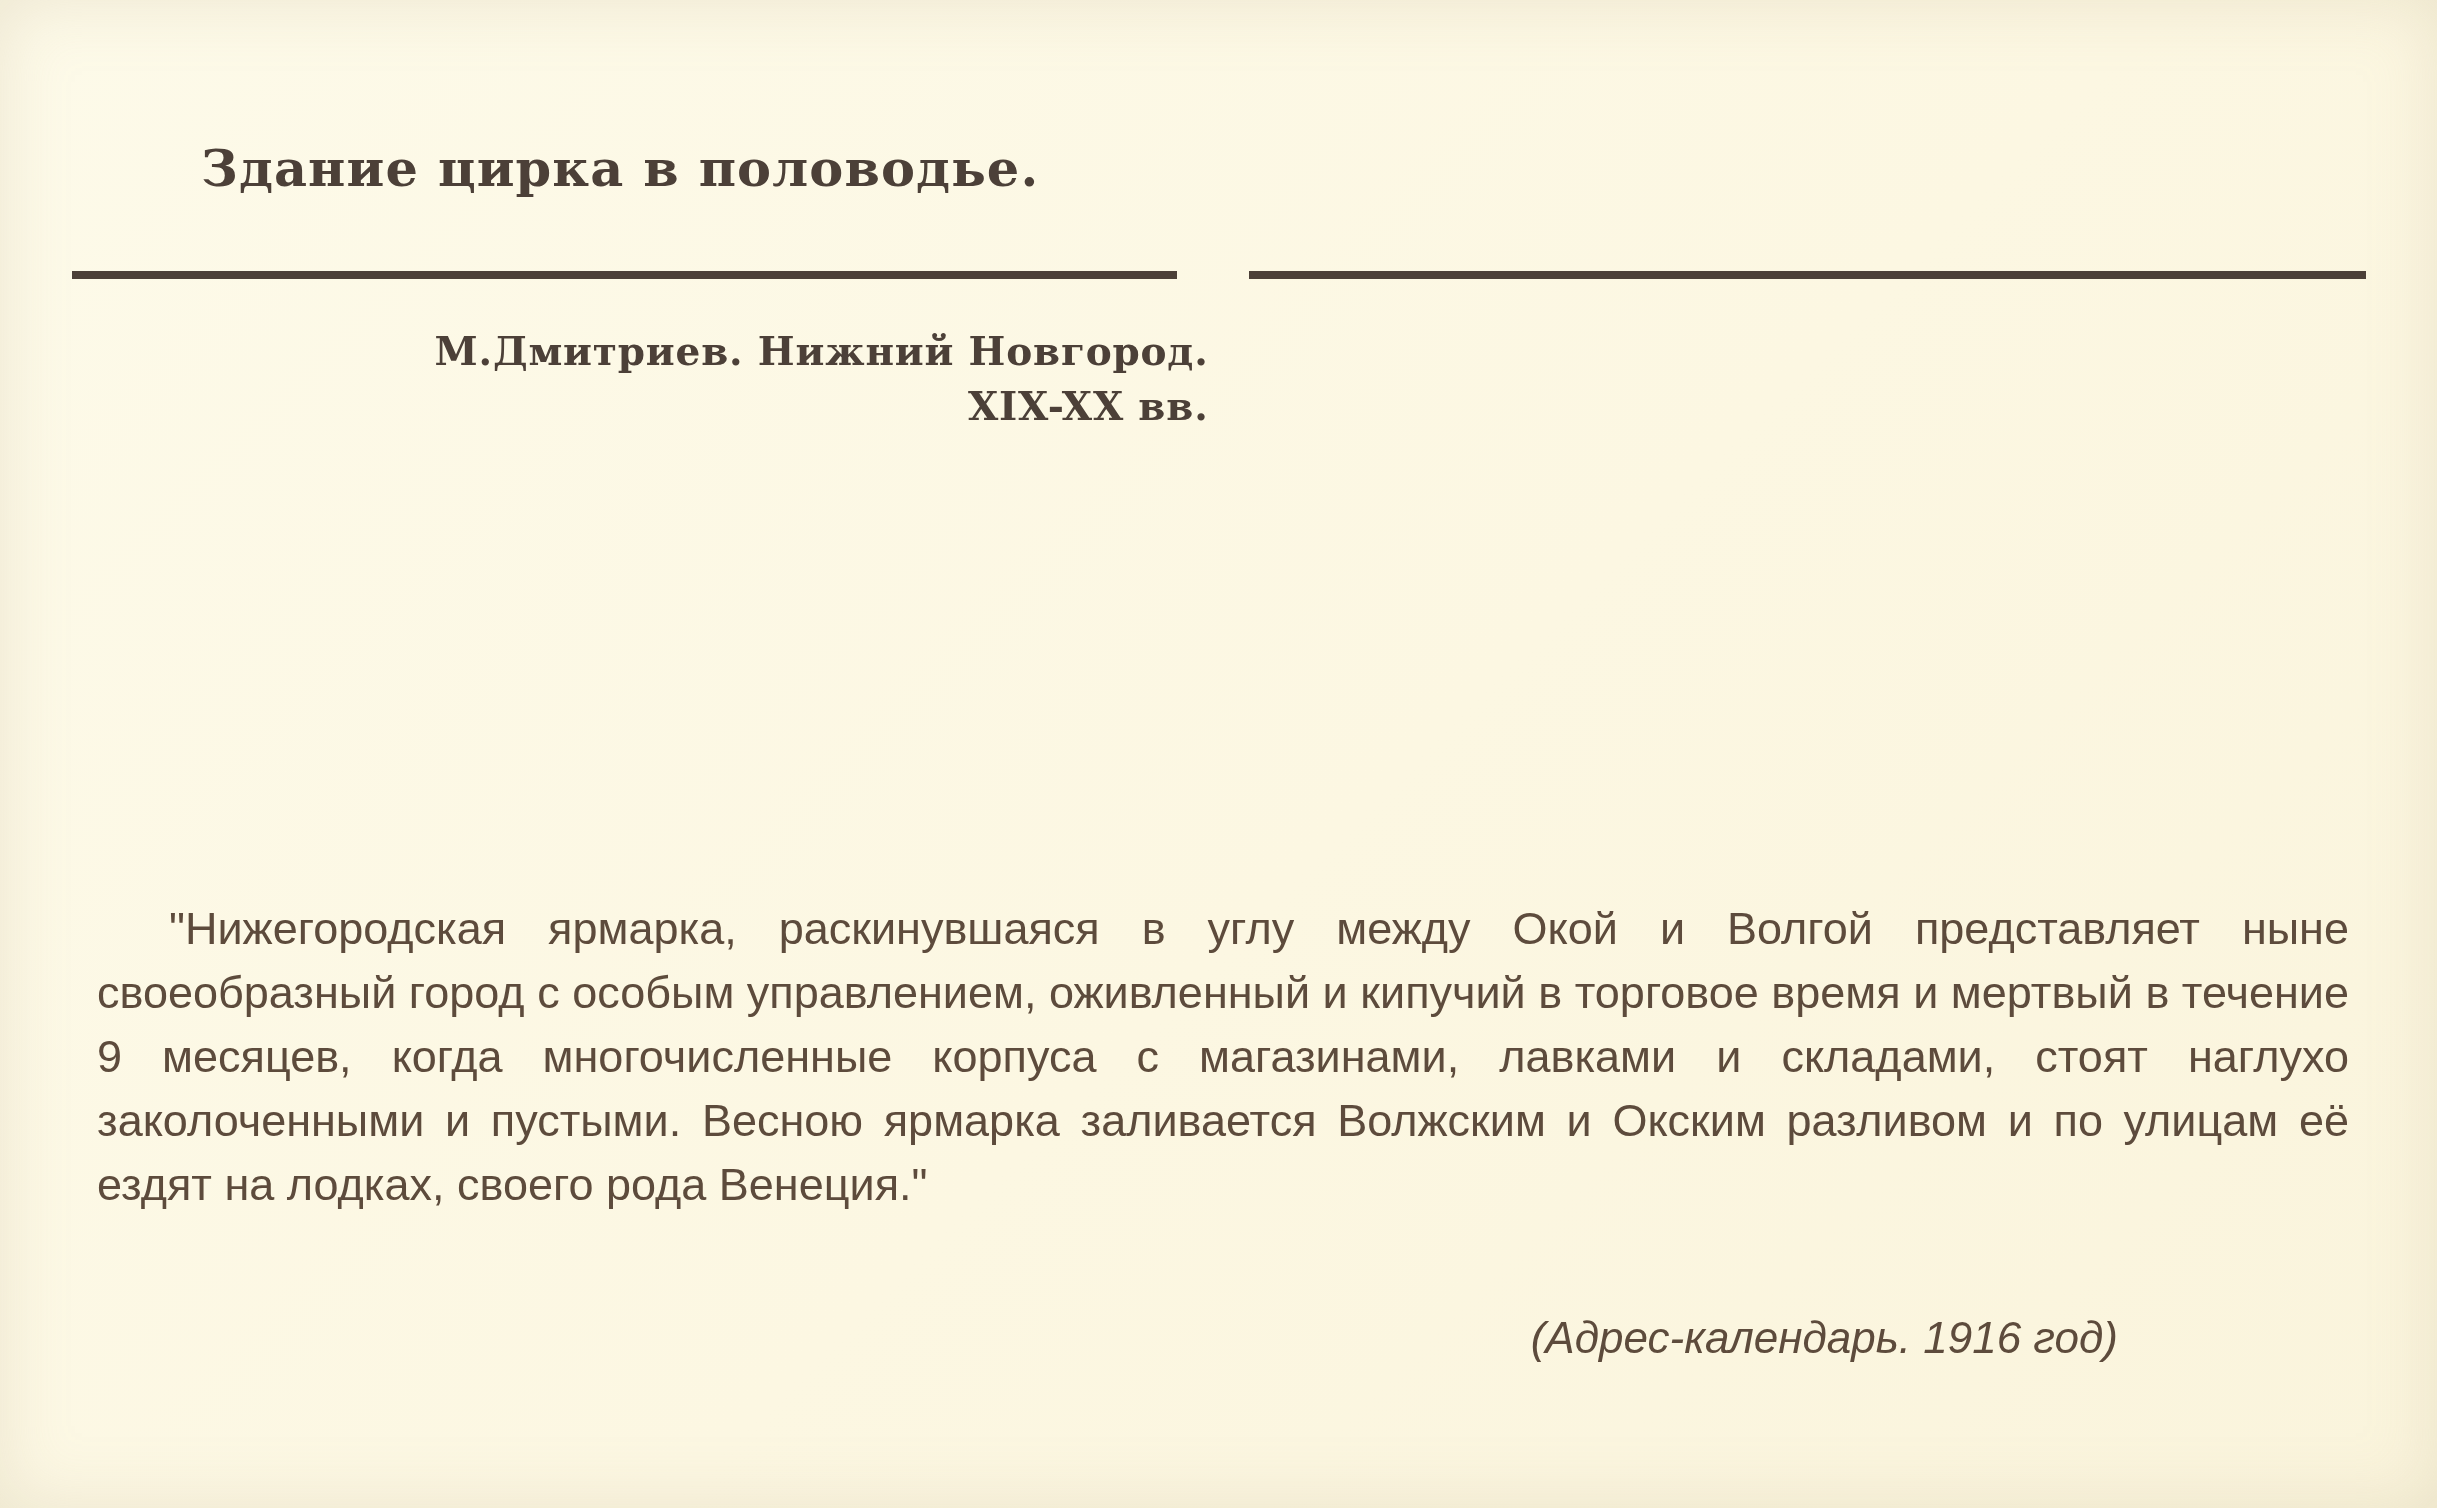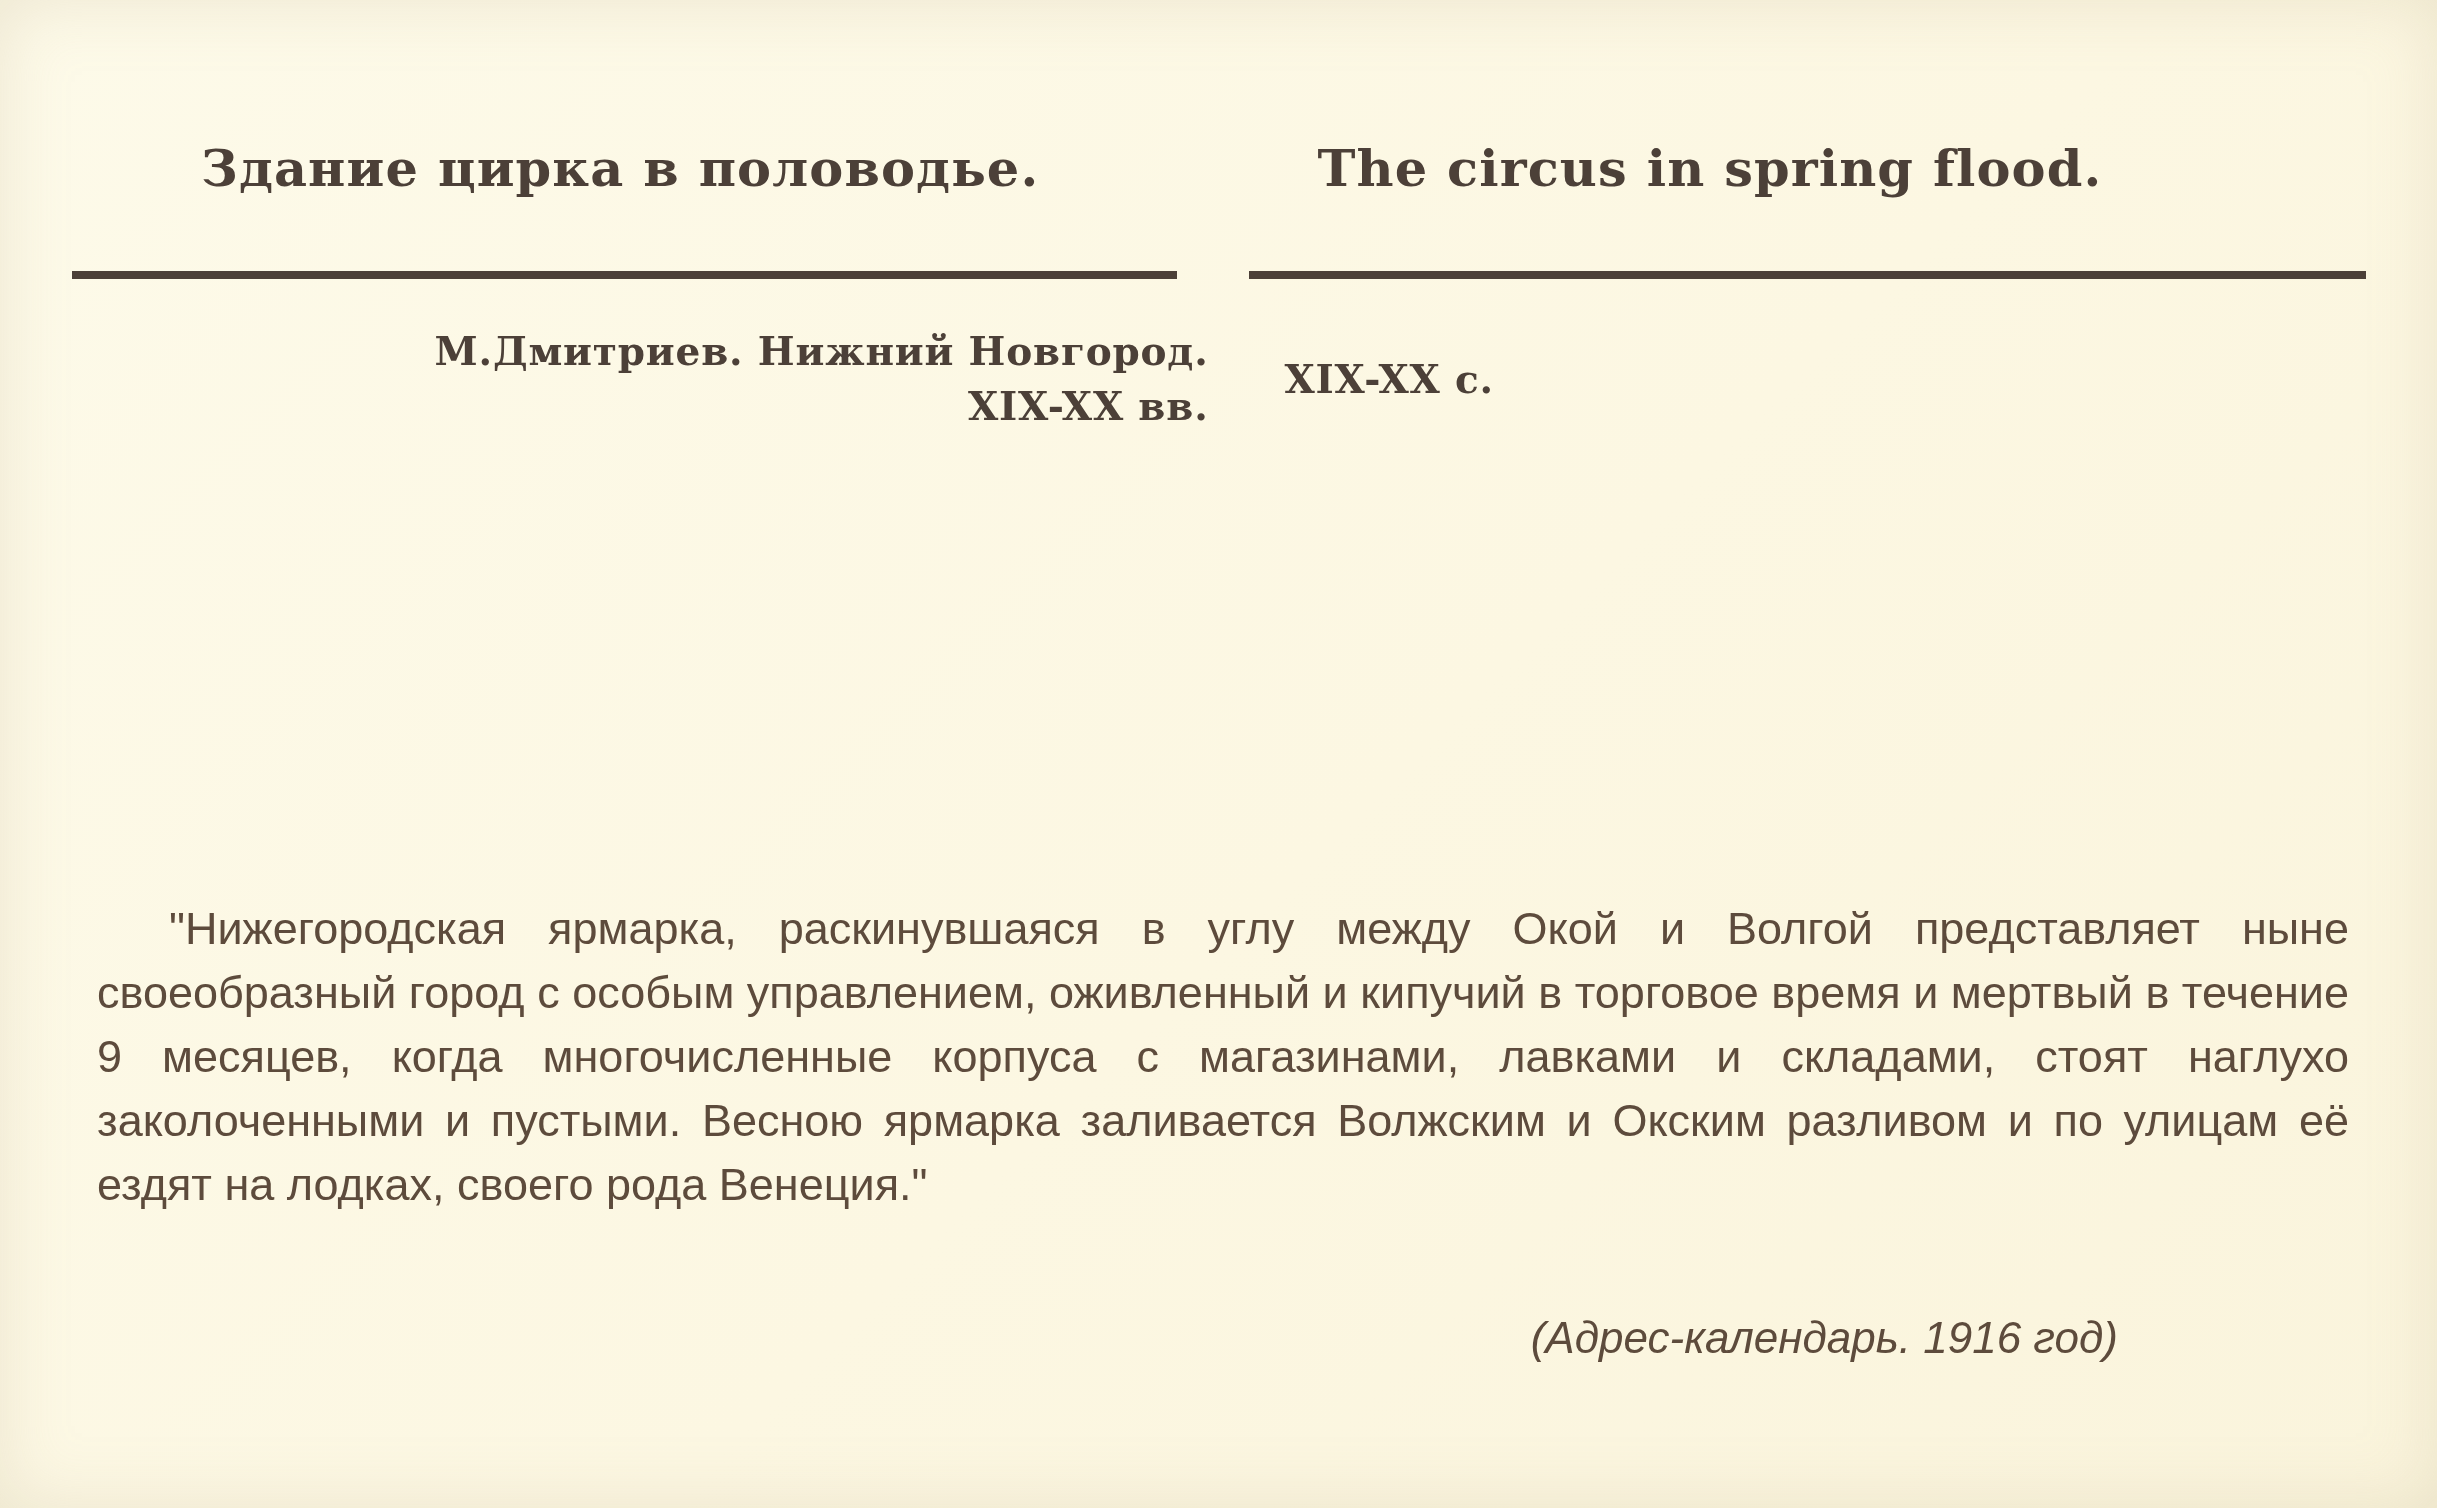--- a/index.html
+++ b/index.html
@@ -145,38 +145,34 @@
 </style>
 </head>
 <body>
 
 <div class="card">
 
   <div class="header">
     <div class="col col-left">
       <div class="title title-left">Здание цирка в половодье.</div>
     </div>
-    <div class="col col-right">
-      <div class="title">The circus in spring flood.</div>
-    </div>
   </div>
 
   <div class="rule-row">
     <div class="rule rule-left"></div>
     <div class="rule-gap"></div>
     <div class="rule rule-right"></div>
   </div>
 
   <div class="credits">
     <div class="credit credit-left">
       <span>М.Дмитриев. Нижний Новгород.</span>
       <span class="line2">XIX-XX вв.</span>
     </div>
     <div class="credit credit-right">
-      <span class="line2">XIX-XX  c.</span>
     </div>
   </div>
 
   <div class="quote">
     <p>"Нижегородская ярмарка, раскинувшаяся в углу между Окой и Волгой представляет ныне своеобразный город с особым управлением, оживленный и кипучий в торговое время и мертвый в течение 9 месяцев, когда многочисленные корпуса с магазинами, лавками и складами, стоят наглухо заколоченными и пустыми. Весною ярмарка заливается Волжским и Окским разливом и по улицам её ездят на лодках, своего рода Венеция."</p>
   </div>
 
   <div class="attribution">(Адрес-календарь. 1916 год)</div>
 
   <div class="edge"></div>

